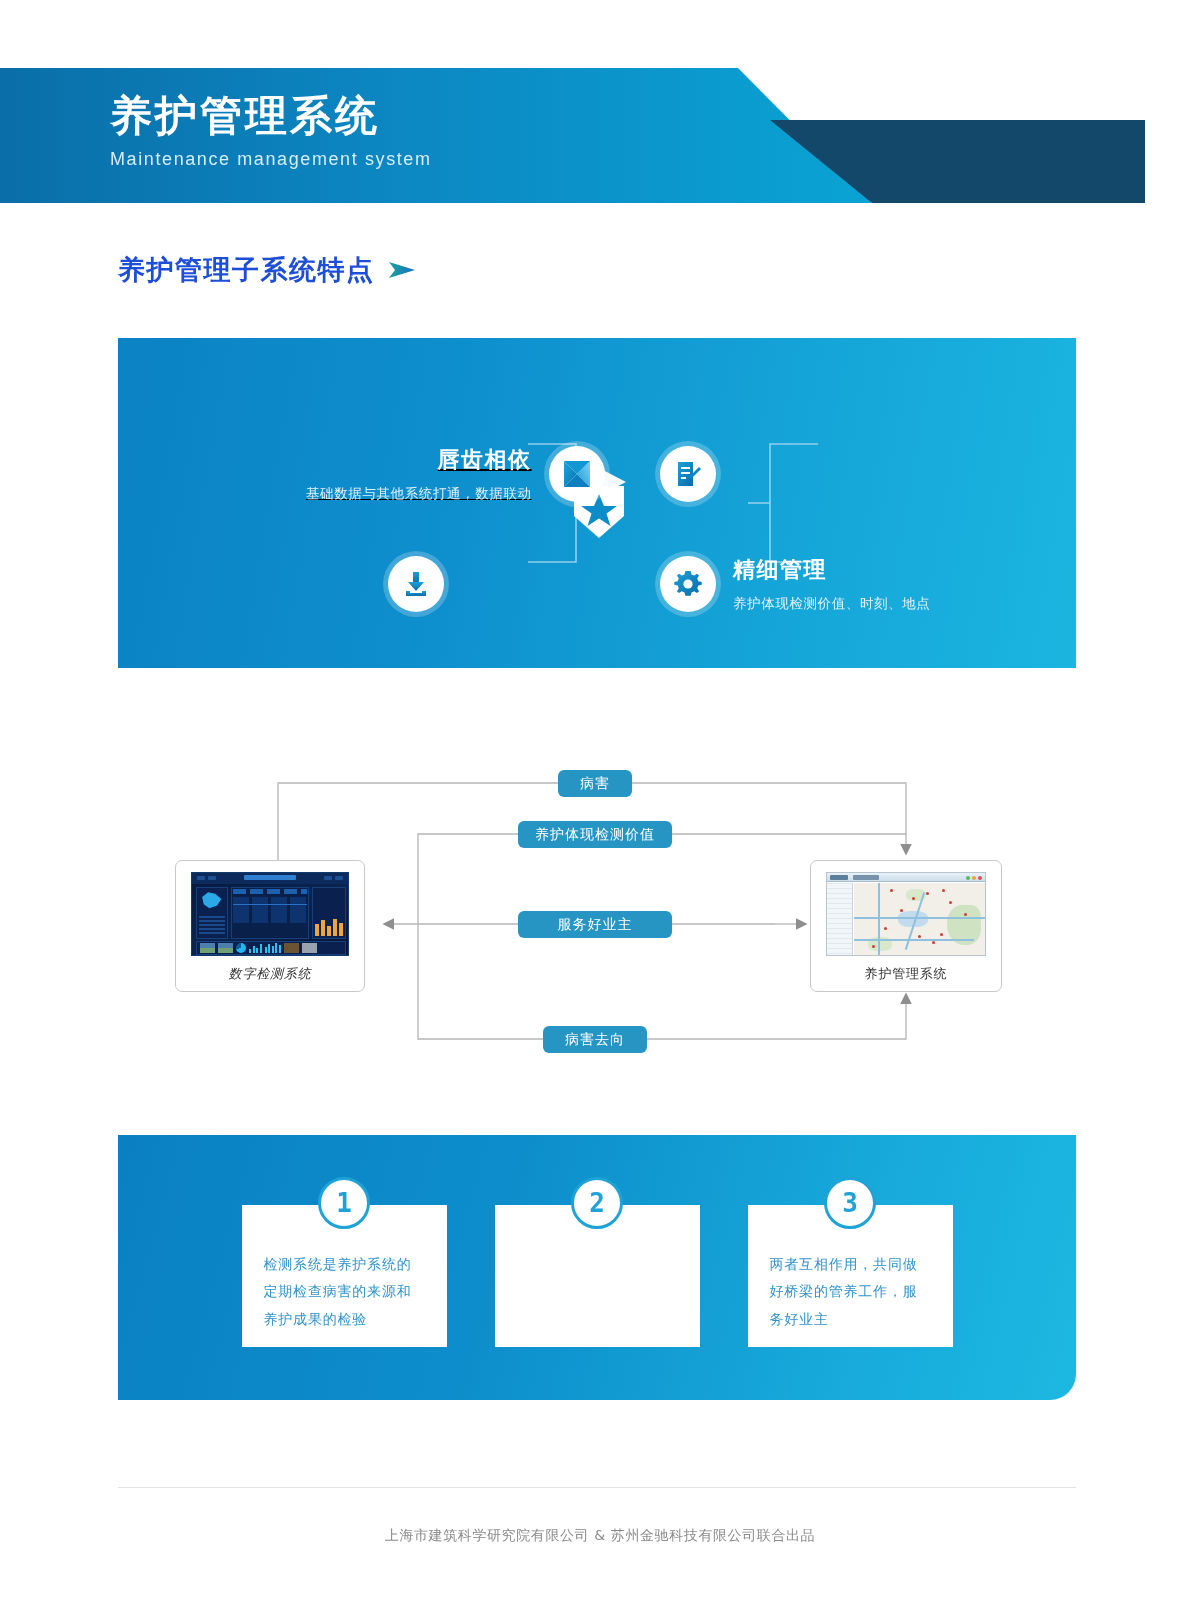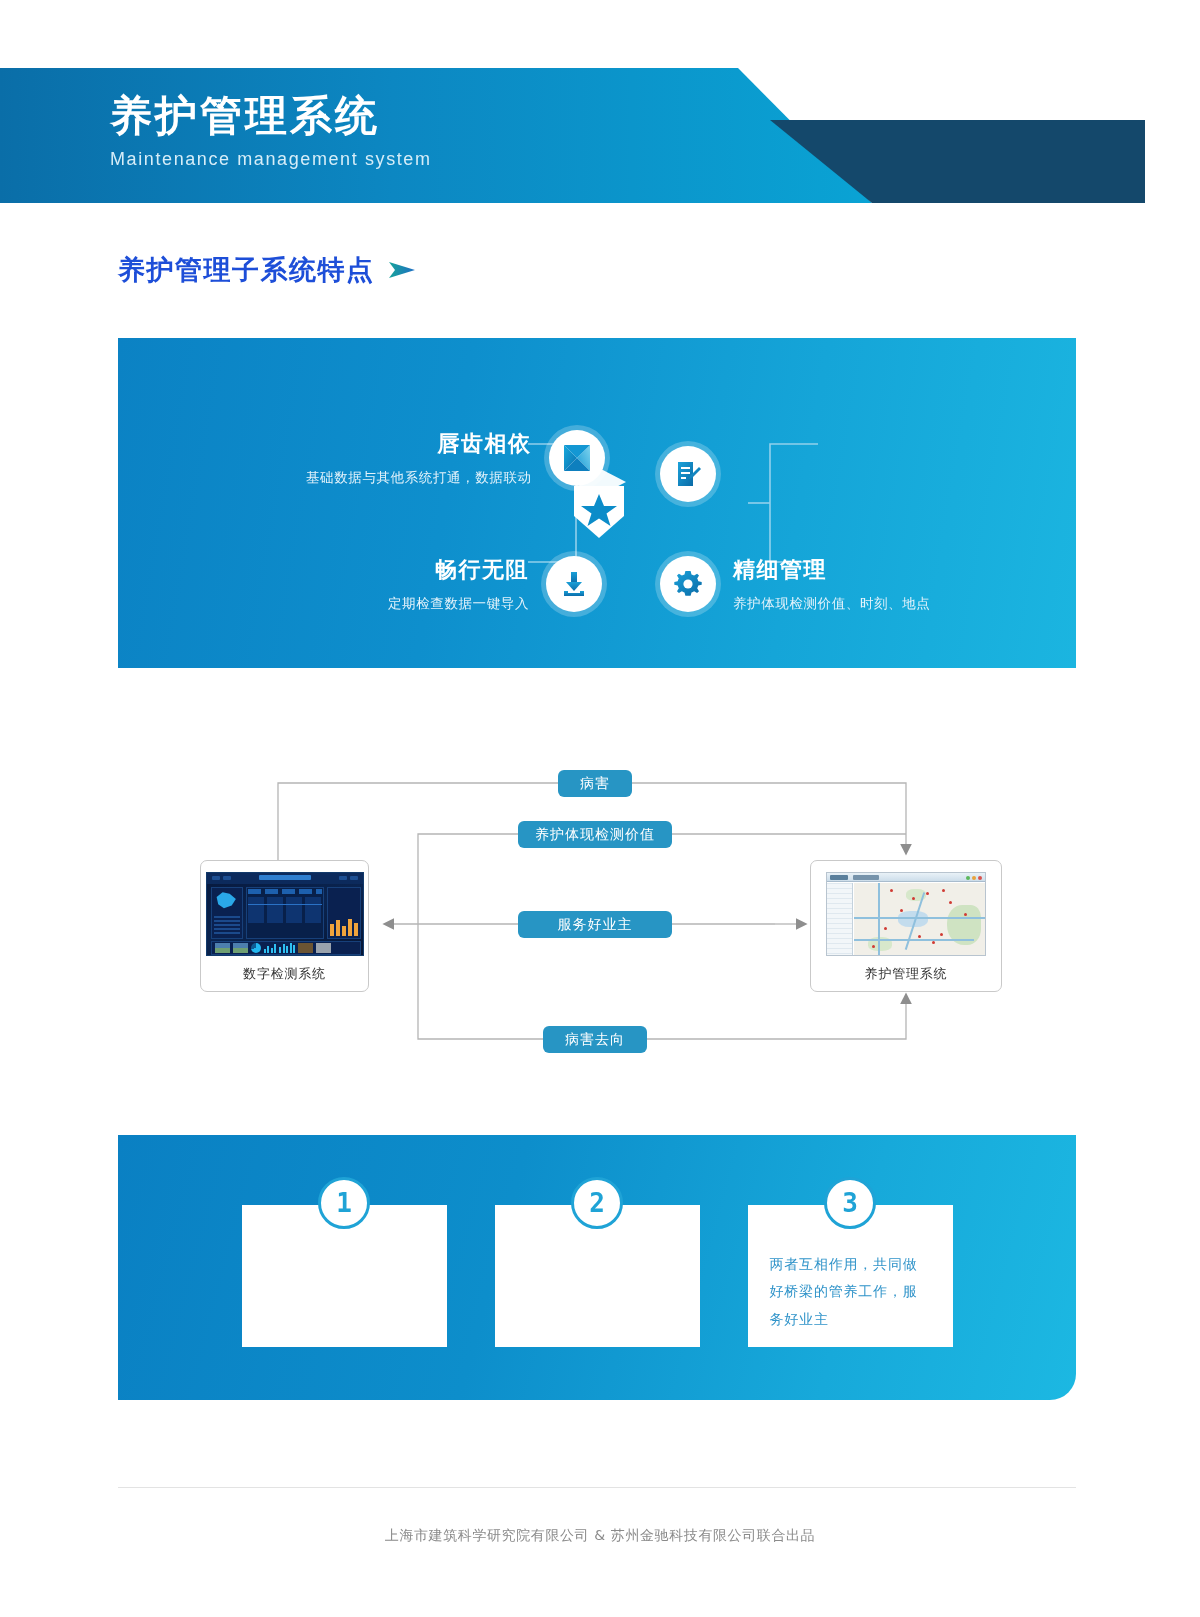--- a/index.html
+++ b/index.html
@@ -97,21 +97,21 @@
     width: 56px; height: 56px;
     border-radius: 50%;
     background: #ffffff;
     display: flex;
     align-items: center;
     justify-content: center;
     flex: 0 0 56px;
     box-shadow: 0 0 0 5px rgba(255,255,255,0.22);
   }
 
-  .feat-1 { left: 188px; top: 92px; }
+  .feat-1 { left: 188px; top: 108px; text-decoration: underline; }
   .feat-2 { left: 270px; top: 218px; }
   .feat-3 { left: 542px; top: 108px; }
   .feat-4 { left: 542px; top: 218px; }
 
   .brackets { position: absolute; left: 400px; top: 90px; }
   .center-badge { position: absolute; left: 450px; top: 130px; }
 
   
   .flow {
     position: absolute;
@@ -141,21 +141,21 @@
   .node-box {
     position: absolute;
     border: 1px solid #c9c9c9;
     border-radius: 7px;
     background: #ffffff;
     display: flex;
     flex-direction: column;
     align-items: center;
     padding-top: 11px;
   }
-  .node-left { left: 200px; top: 115px; width: 169px; height: 132px; }
+  .node-left { left: 175px; top: 115px; width: 190px; height: 132px; font-style: italic; }
   .node-right { left: 810px; top: 115px; width: 192px; height: 132px; }
   .node-caption {
     margin-top: 9px;
     font-size: 13px;
     color: #333;
     letter-spacing: 0.8px;
     font-family: "DejaVu Sans", "Liberation Sans", sans-serif;
   }
 
   
@@ -344,24 +344,20 @@
           </defs>
           <polygon points="3,3 16,16 3,29" fill="url(#g1a)"></polygon>
           <polygon points="29,3 16,16 29,29" fill="url(#g1b)"></polygon>
           <polygon points="3,3 16,16 29,3" fill="#1397d3"></polygon>
           <polygon points="3,29 16,16 29,29" fill="#0e7fbe"></polygon>
         </svg>
       </div>
     </div>
 
     <div class="feat feat-left feat-2">
-      <div class="feat-texts-left">
-        <div class="feat-h">畅行无阻</div>
-        <div class="feat-p">定期检查数据一键导入</div>
-      </div>
       <div class="icon-circle">
         <svg width="30" height="30" viewBox="0 0 30 30">
           <defs>
             <linearGradient id="g2" x1="0" y1="0" x2="0" y2="1">
               <stop offset="0%" stop-color="#1aa0d8"></stop>
                 <stop offset="100%" stop-color="#0b6ca9"></stop>
             </linearGradient>
           </defs>
           <rect x="12" y="3" width="6" height="11" fill="url(#g2)"></rect>
           <polygon points="7,13 23,13 15,22" fill="url(#g2)"></polygon>
@@ -520,20 +516,21 @@
       </div>
     </div>
     <div class="node-caption">养护管理系统</div>
   </div>
 </div>
 
 <div class="cards-panel">
   <div class="cards-row">
     <div class="card">
       <div class="card-badge">1</div>
+      <div class="card-text">检测系统是养护系统的定期检查病害的来源和养护成果的检验</div>
     </div>
     <div class="card">
       <div class="card-badge">2</div>
     </div>
     <div class="card">
       <div class="card-badge">3</div>
       <div class="card-text">两者互相作用，共同做好桥梁的管养工作，服务好业主</div>
     </div>
   </div>
 </div>

